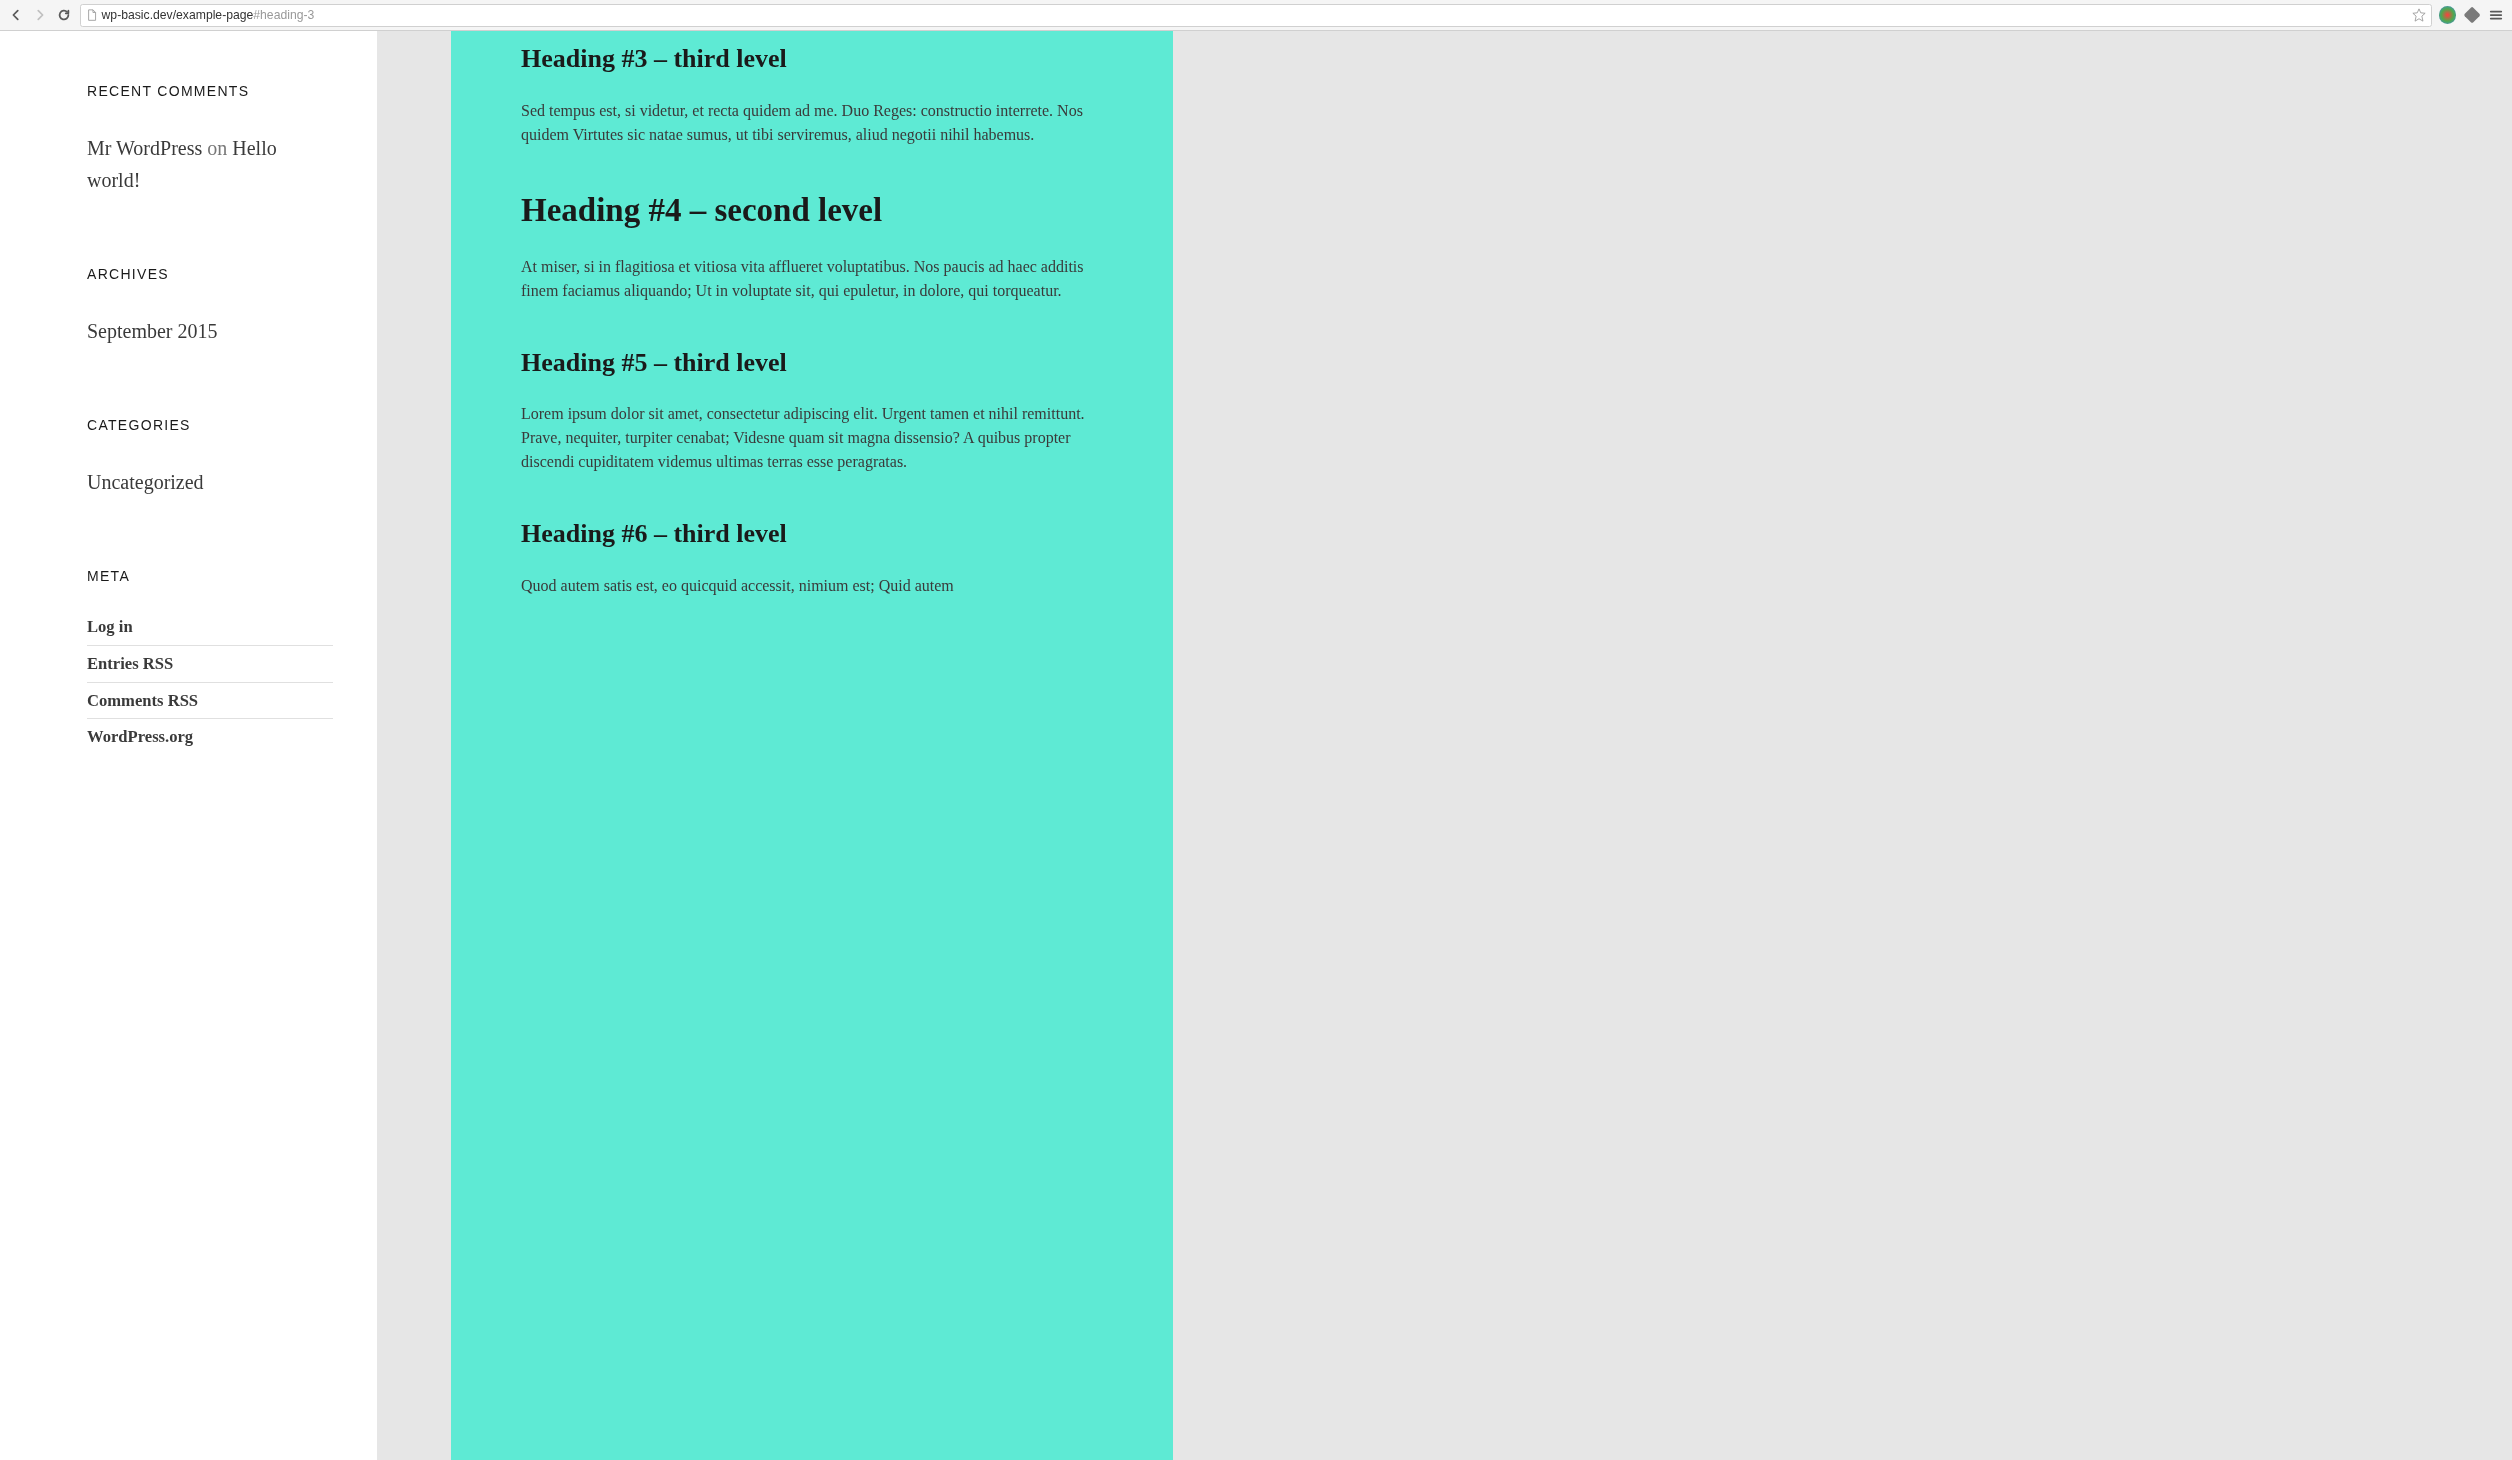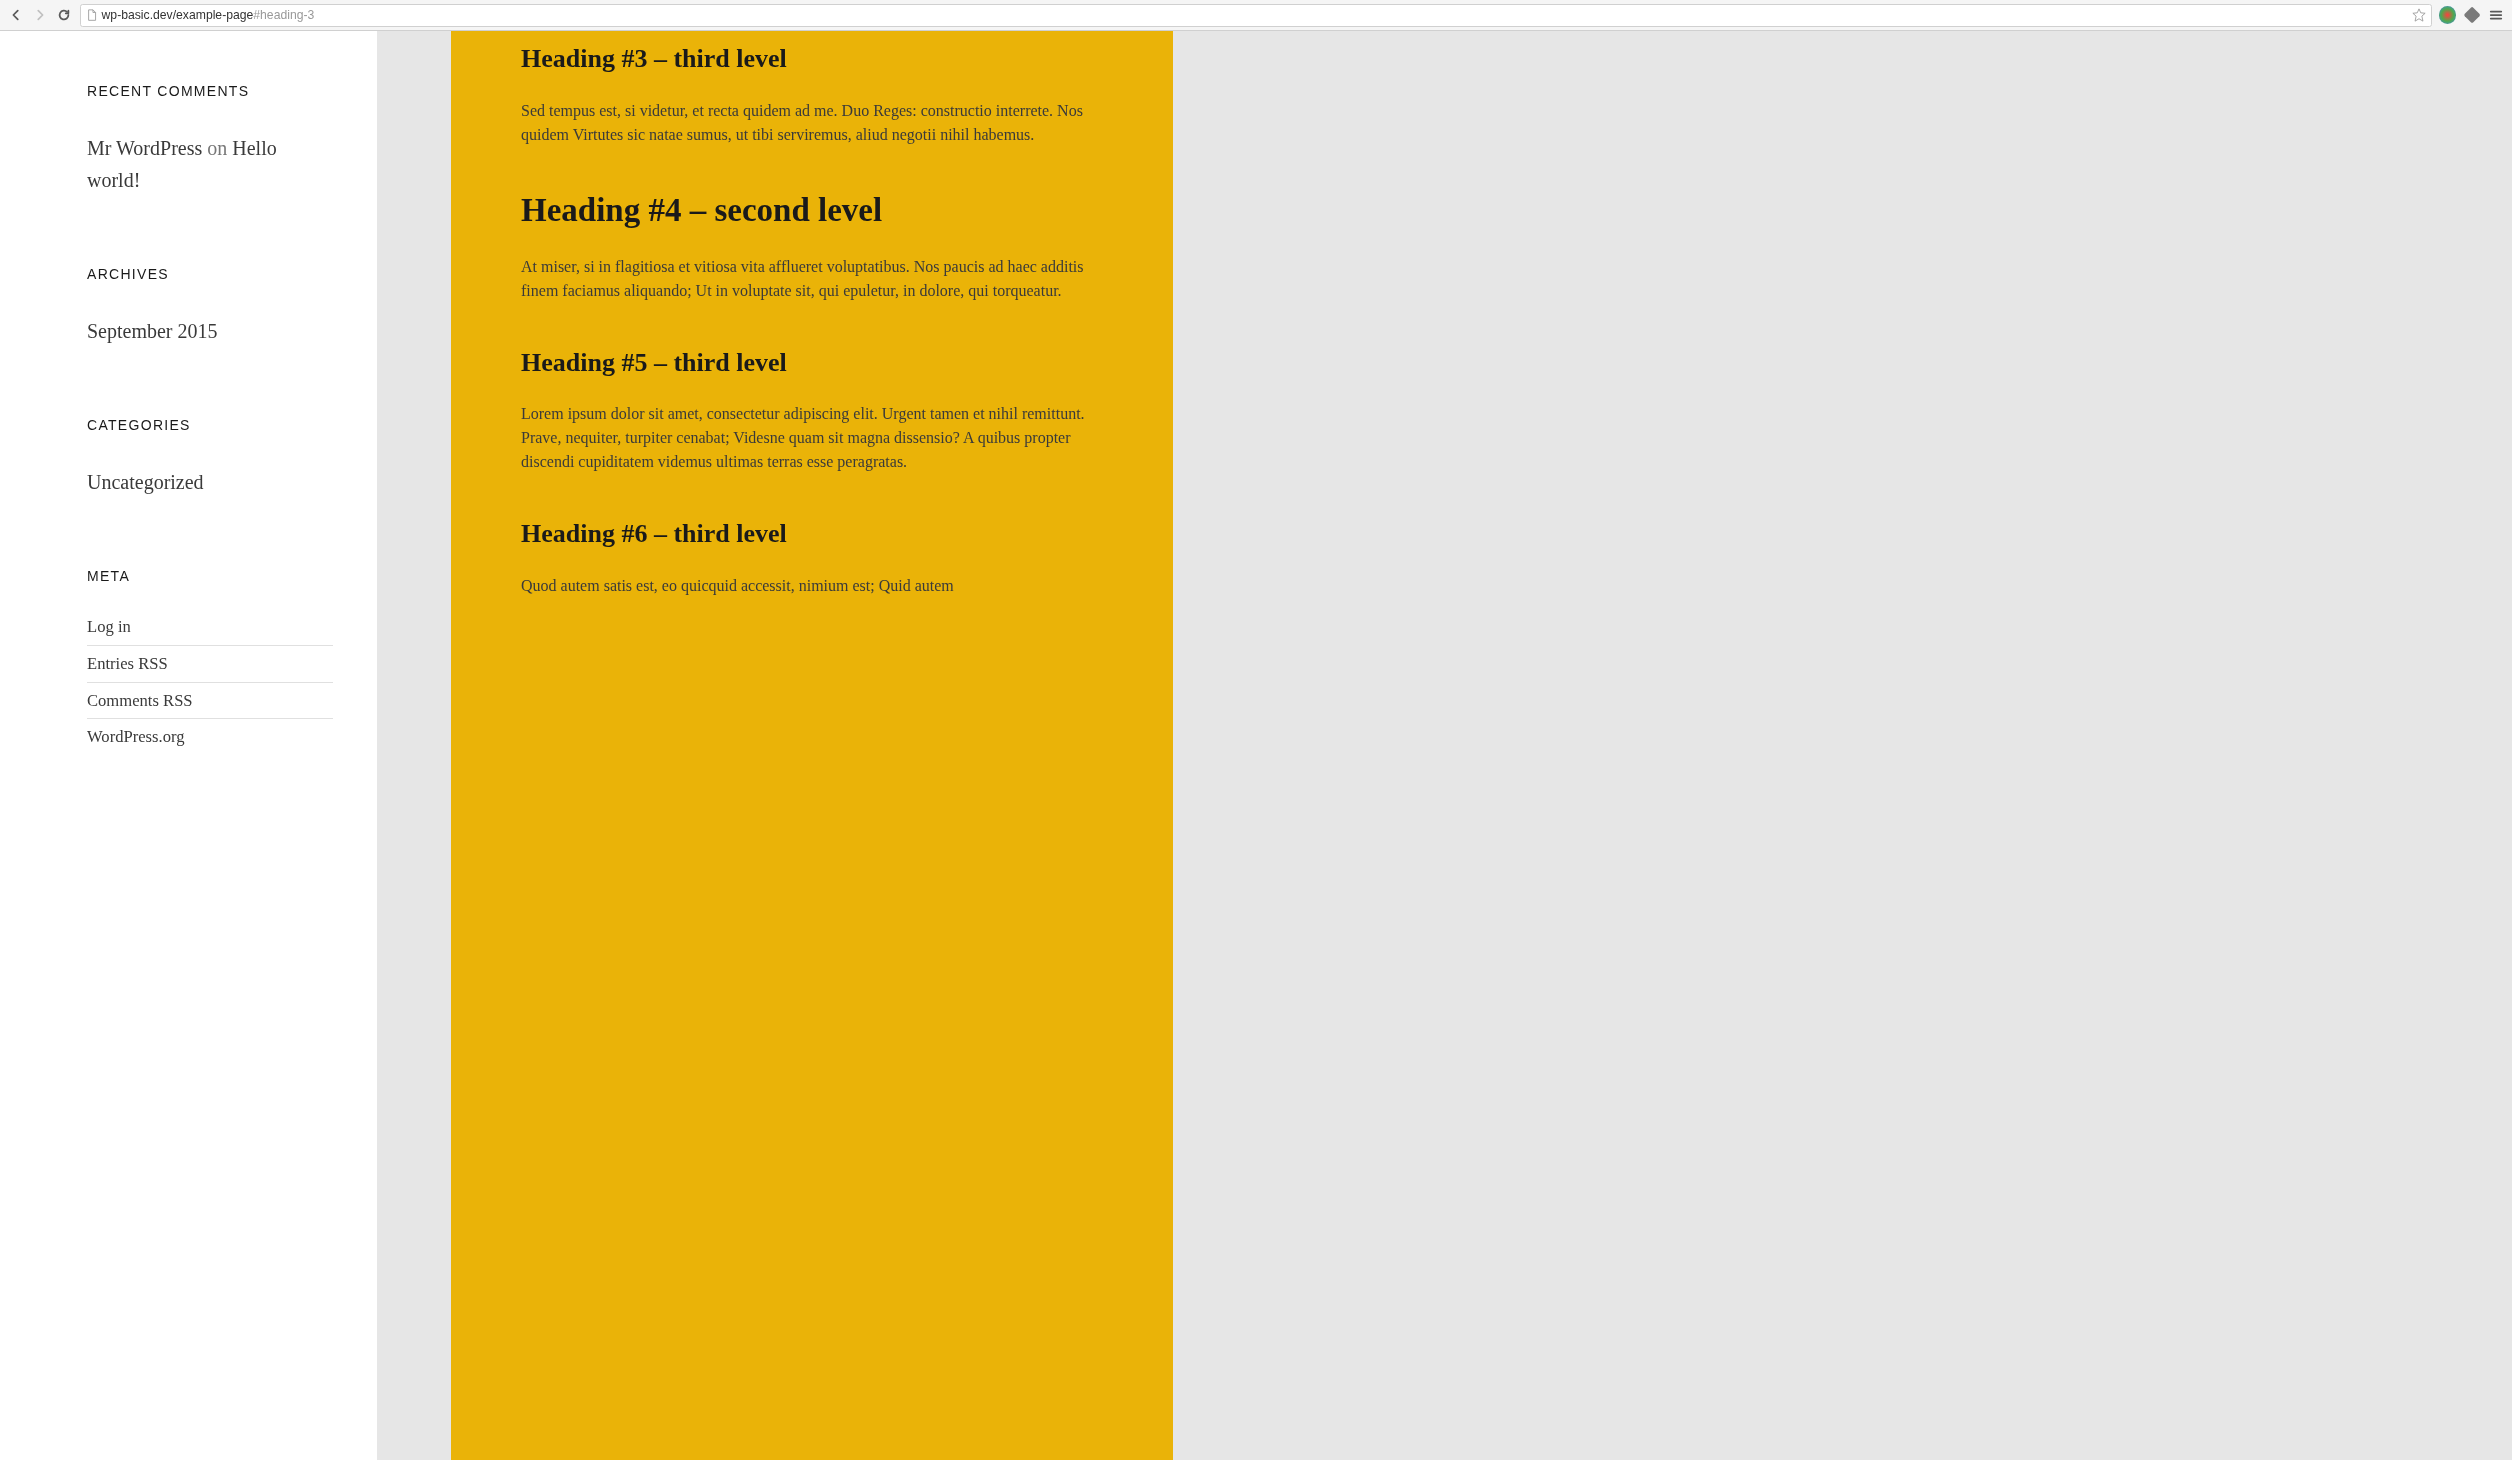--- a/index.html
+++ b/index.html
@@ -95,42 +95,42 @@
       color: #1a1a1a;
       margin-bottom: 33px;
     }
     .widget-item, .widget-item a {
       color: #3a3a3a;
       font-size: 20px;
       text-decoration: none;
       line-height: 1.6;
     }
     .widget-item .on-text { color: #777; }
-    .widget ul { list-style: none; }
+    .widget ul { list-style: none; font-weight: bold; }
     .widget ul li {
       border-top: 0.9px solid #e0e0e0;
       padding: 7.9px 0;
     }
     .widget ul li:first-child { border-top: none; padding-top: 0; }
     .widget ul li a {
       color: #3a3a3a;
       font-size: 16.6px;
       text-decoration: none;
     }
 
     
     .gap {
       width: 73px;
       background: #e6e6e6;
       flex-shrink: 0;
     }
 
     
     .content {
-      background: #eab308;
+      background: #5eead4;
       flex: 1;
       max-width: 722px;
       padding: 0 70px 52px 70px;
     }
     .content h2 {
       font-family: Georgia, serif;
       font-weight: 700;
       font-size: 33px;
       color: #1a1a1a;
       margin-top: 44px;

